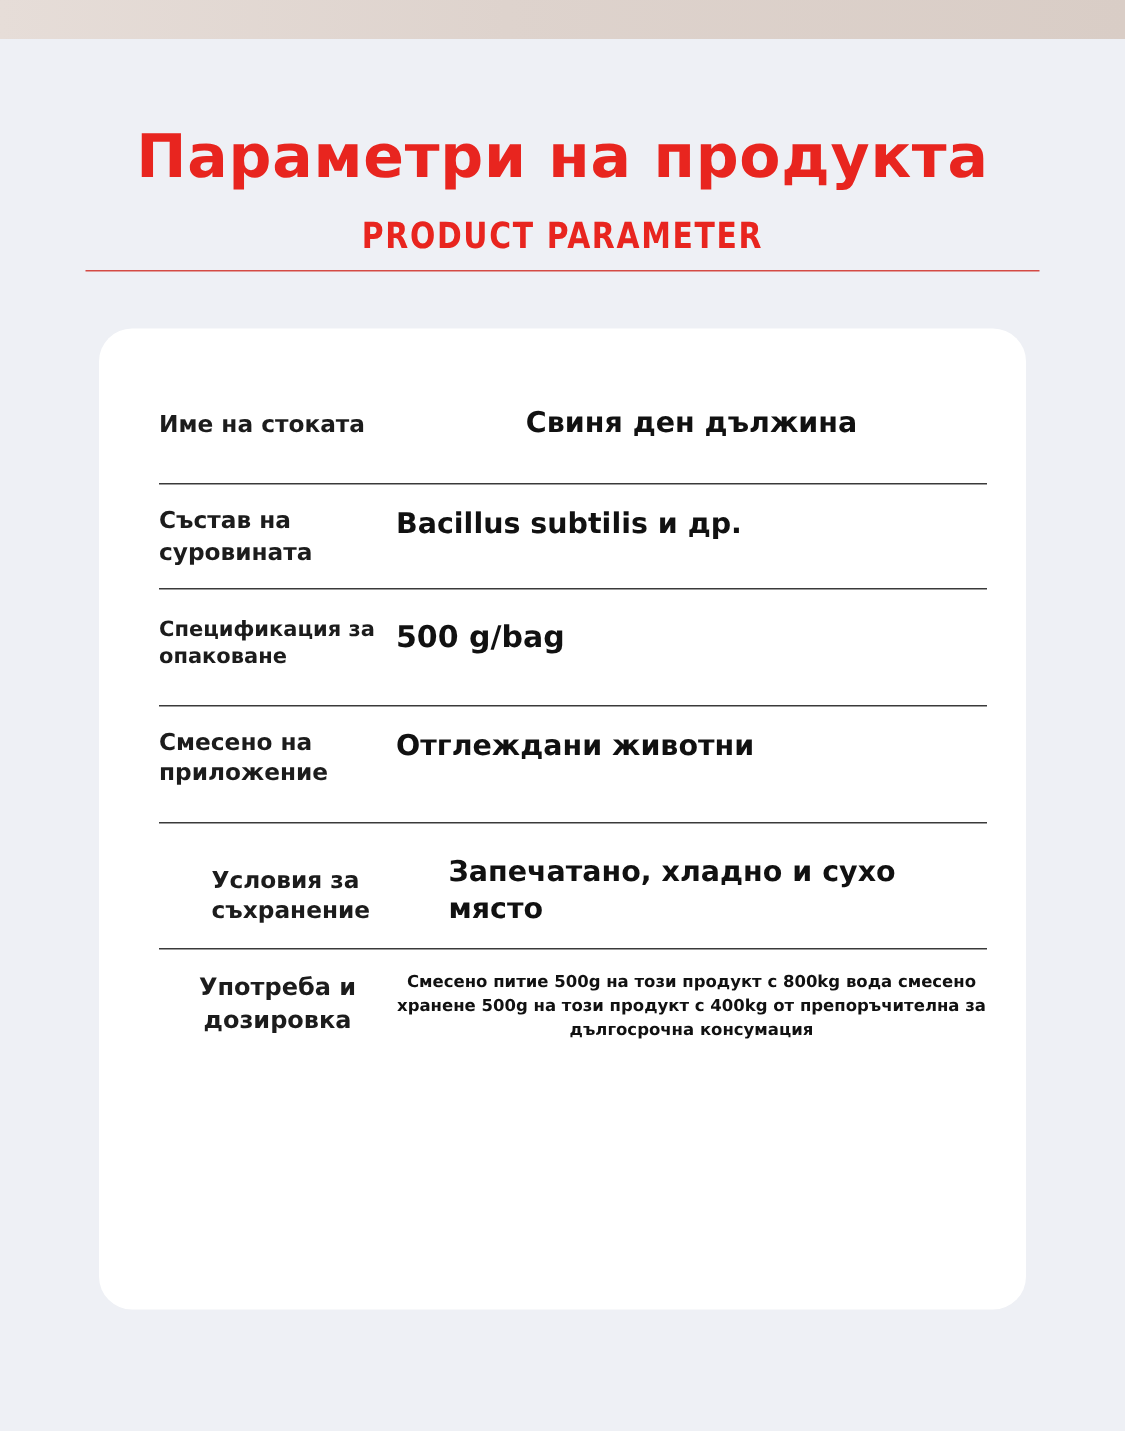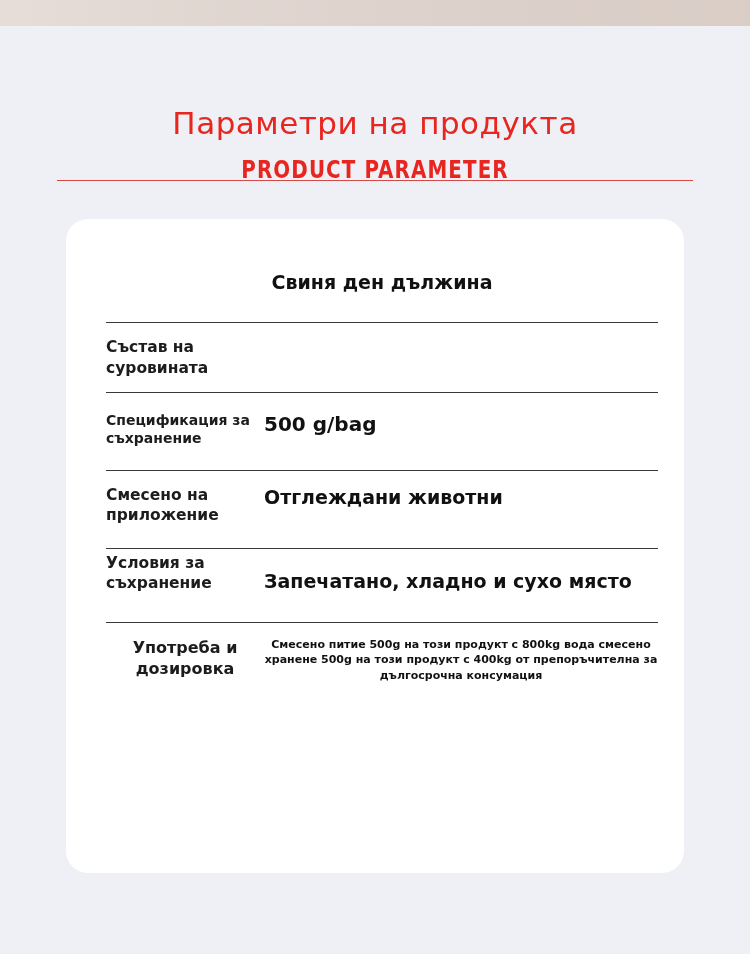--- a/index.html
+++ b/index.html
@@ -37,23 +37,23 @@
     background: linear-gradient(to right, #e6ddd8 0%, #ded3cd 45%, #d9cdc6 100%);
   }
   .header {
     position: absolute;
     top: 26px;
     left: 0;
     width: 750px;
     text-align: center;
   }
   .title-cn {
-    margin-top: 79px;
-    font-size: 31px;
-    font-weight: normal;
+    margin-top: 55px;
+    font-size: 40px;
+    font-weight: bold;
     color: #e8251f;
     letter-spacing: 0.5px;
     line-height: 1.2;
   }
   .title-en {
     margin-top: 14px;
     font-size: 24px;
     font-weight: bold;
     color: #e8251f;
     letter-spacing: 1.2px;
@@ -121,21 +121,21 @@
   .row.r6 { min-height: 130px; text-align: center; }
 
   .row.r1 .row-value { font-size: 19px; text-align: center; }
   .row.r2 .row-value { font-size: 19px; padding-top: 14px; }
   .row.r3 .row-value { font-size: 20px; padding-top: 18px; }
   .row.r4 .row-value { font-size: 19px; padding-top: 14px; }
   .row.r5 .row-value { font-size: 19px; padding-top: 20px; }
   .row.r6 .row-value { font-size: 11px; padding-top: 14px; line-height: 1.45; }
 
   .row.r3 .row-label { font-size: 14px; padding-top: 18px; }
-  .row.r5 .row-label { padding-top: 4px; }
+  .row.r5 .row-label { padding-top: 28px; margin-left: 35px; }
   .row.r6 .row-label { padding-top: 14px; font-size: 16px; }
   .row.r1 .row-label { padding-top: 14px; }
   .row.r2 .row-label { padding-top: 14px; }
   .row.r4 .row-label { padding-top: 14px; }
 </style>
 </head>
 <body>
 
 <div class="page">
 
@@ -147,29 +147,31 @@
     <div class="title-cn">Параметри на продукта</div>
     <div class="title-en">PRODUCT PARAMETER</div>
   </div>
 
   <div class="divider"></div>
 
   <div class="card">
     <div class="table">
 
       <div class="row r1">
+        <div class="row-label">Име на стоката</div>
         <div class="row-value">Свиня ден дължина</div>
       </div>
 
       <div class="row r2">
         <div class="row-label">Състав на суровината</div>
+        <div class="row-value">Bacillus subtilis и др.</div>
       </div>
 
       <div class="row r3">
-        <div class="row-label">Спецификация за съхранение</div>
+        <div class="row-label">Спецификация за опаковане</div>
         <div class="row-value">500 g/bag</div>
       </div>
 
       <div class="row r4">
         <div class="row-label">Смесено на приложение</div>
         <div class="row-value">Отглеждани животни</div>
       </div>
 
       <div class="row r5">
         <div class="row-label">Условия за съхранение</div>

